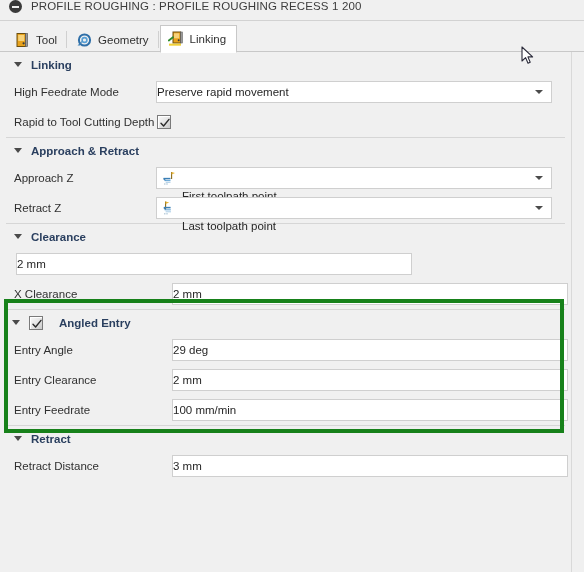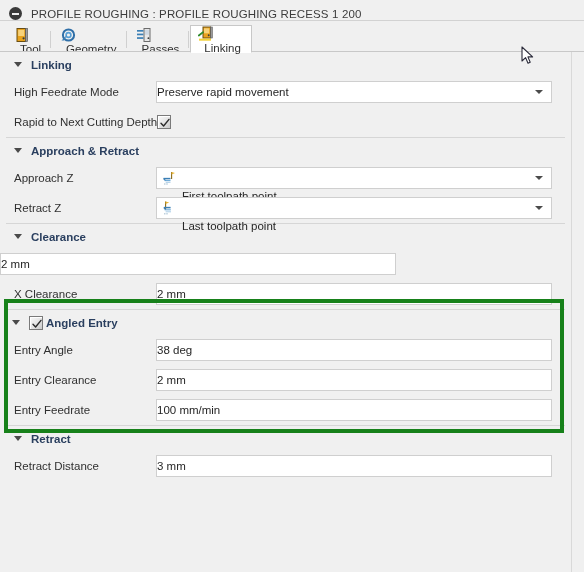--- a/index.html
+++ b/index.html
@@ -24,21 +24,21 @@
   
   .titlebar {
     position: absolute;
     left: 0; top: 0;
     width: 584px;
     height: 21px;
     background: #f0f0f0;
     border-bottom: 1px solid #d2d2d2;
     box-sizing: border-box;
     display: flex;
-    align-items: flex-end;
+    align-items: flex-start;
   }
   .collapse-icon {
     width: 13px;
     height: 13px;
     margin-left: 9px;
     margin-right: 9px;
     border-radius: 50%;
     background: #3a3a3a;
     position: relative;
     flex: none;
@@ -71,30 +71,29 @@
   }
   .tabstrip-underline {
     position: absolute;
     left: 0; top: 51px;
     width: 584px;
     height: 1px;
     background: #c8c8c8;
   }
   .tab {
     display: flex;
-    align-items: flex-start;
+    align-items: center;
     height: 26px;
     padding: 0 10px 0 7px;
     box-sizing: border-box;
     position: relative;
     cursor: default;
     background: transparent;
     border: 1px solid transparent;
     border-bottom: none;
-    flex-direction: column;
   }
   .tab .tab-label {
     font-size: 11.5px;
     color: #303030;
     margin-left: 6px;
     white-space: nowrap;
   }
   .tab .tab-sep {
     position: absolute;
     right: 0;
@@ -206,21 +205,21 @@
   .field-text {
     font-size: 11.5px;
     color: #262626;
     padding-left: 0;
     white-space: nowrap;
     overflow: hidden;
   }
   .field-text.with-icon { padding-left: 4px; margin-top: 36px; }
 
   .combo { width: 396px; }
-  .textbox { width: 396px; }
+  .textbox { width: 396px; margin-left: 16px; }
 
   .caret {
     position: absolute;
     right: 8px;
     top: 50%;
     margin-top: -2px;
     width: 0; height: 0;
     border-left: 4px solid transparent;
     border-right: 4px solid transparent;
     border-top: 4.5px solid #4b4b4b;
@@ -260,21 +259,21 @@
     top: 299px;
     width: 560px;
     height: 134px;
     border: 4px solid #17811a;
     box-sizing: border-box;
     pointer-events: none;
     z-index: 20;
   }
 
   .hl-section .section-header { padding-left: 12px; }
-  .hl-section .section-title { margin-left: 3px; }
+  .hl-section .section-title { margin-left: 16px; }
 
   
   .cursor {
     position: absolute;
     left: 521px;
     top: 46px;
     width: 14px;
     height: 20px;
     z-index: 40;
     pointer-events: none;
@@ -311,34 +310,20 @@
           <circle cx="8.5" cy="8" r="5.6" fill="none" stroke="#2f6fa8" stroke-width="2"></circle>
           <circle cx="8.5" cy="8" r="2.4" fill="none" stroke="#58a0d6" stroke-width="1.6"></circle>
           <path d="M1.5 13.5 L7 8 L4 13.5 Z" fill="#3b7fb5"></path>
         </svg>
       </span>
       <span class="tab-label">Geometry</span>
       <span class="tab-sep"></span>
     </div>
 
 
-    <div class="tab">
-      <span>
-        <svg class="tab-icon" viewBox="0 0 16 16">
-          <rect x="8" y="1.5" width="6" height="13" fill="#e8e8e8" stroke="#6b6b6b" stroke-width="1"></rect>
-          <rect x="9" y="2.8" width="4" height="5" fill="#cfd8e2"></rect>
-          <circle cx="12.4" cy="11.2" r="0.9" fill="#3a3a3a"></circle>
-          <rect x="1" y="3" width="6.4" height="1.7" fill="#3b7fb5"></rect>
-          <rect x="1" y="6.6" width="6.4" height="1.7" fill="#3b7fb5"></rect>
-          <rect x="1" y="10.2" width="6.4" height="1.7" fill="#3b7fb5"></rect>
-        </svg>
-      </span>
-      <span class="tab-label">Passes</span>
-      <span class="tab-sep"></span>
-    </div>
 
     <div class="tab active">
       <span>
         <svg class="tab-icon" viewBox="0 0 16 16">
           <rect x="5" y="1" width="7.5" height="11" fill="#e8a21c" stroke="#6b4e10" stroke-width="1"></rect>
           <rect x="6" y="2.3" width="5.2" height="5" fill="#f7d27a"></rect>
           <circle cx="10.7" cy="9.3" r="0.95" fill="#3a3a3a"></circle>
           <rect x="12.5" y="1" width="1.8" height="11" fill="#9a9a9a" stroke="#5a5a5a" stroke-width="0.6"></rect>
           <path d="M0.8 9.5 L5 6.3" stroke="#2e8b2e" stroke-width="1.8" stroke-linecap="round"></path>
           <rect x="1" y="12.6" width="12" height="2.1" fill="#f2d23a"></rect>
@@ -361,21 +346,21 @@
 
         <div class="row">
           <div class="row-label">High Feedrate Mode</div>
           <div class="field combo">
             <span class="field-text">Preserve rapid movement</span>
             <span class="caret"></span>
           </div>
         </div>
 
         <div class="row">
-          <div class="row-label">Rapid to Next Cutting Depth</div>
+          <div class="row-label">Rapid to Tool Cutting Depth</div>
           <div class="cbox-cell">
             <span class="cbox">
               <svg width="12" height="12" viewBox="0 0 12 12">
                 <path d="M2 6.2 L4.6 9 L10 2.4" fill="none" stroke="#2b2b2b" stroke-width="1.4" stroke-linecap="round" stroke-linejoin="round"></path>
               </svg>
             </span>
           </div>
         </div>
       </div>
 
@@ -459,21 +444,21 @@
             <svg width="12" height="12" viewBox="0 0 12 12">
               <path d="M2 6.2 L4.6 9 L10 2.4" fill="none" stroke="#2b2b2b" stroke-width="1.4" stroke-linecap="round" stroke-linejoin="round"></path>
             </svg>
           </span>
           <span class="section-title">Angled Entry</span>
         </div>
 
         <div class="row">
           <div class="row-label">Entry Angle</div>
           <div class="field textbox">
-            <span class="field-text">38 deg</span>
+            <span class="field-text">29 deg</span>
           </div>
         </div>
 
         <div class="row">
           <div class="row-label">Entry Clearance</div>
           <div class="field textbox">
             <span class="field-text">2 mm</span>
           </div>
         </div>
 

